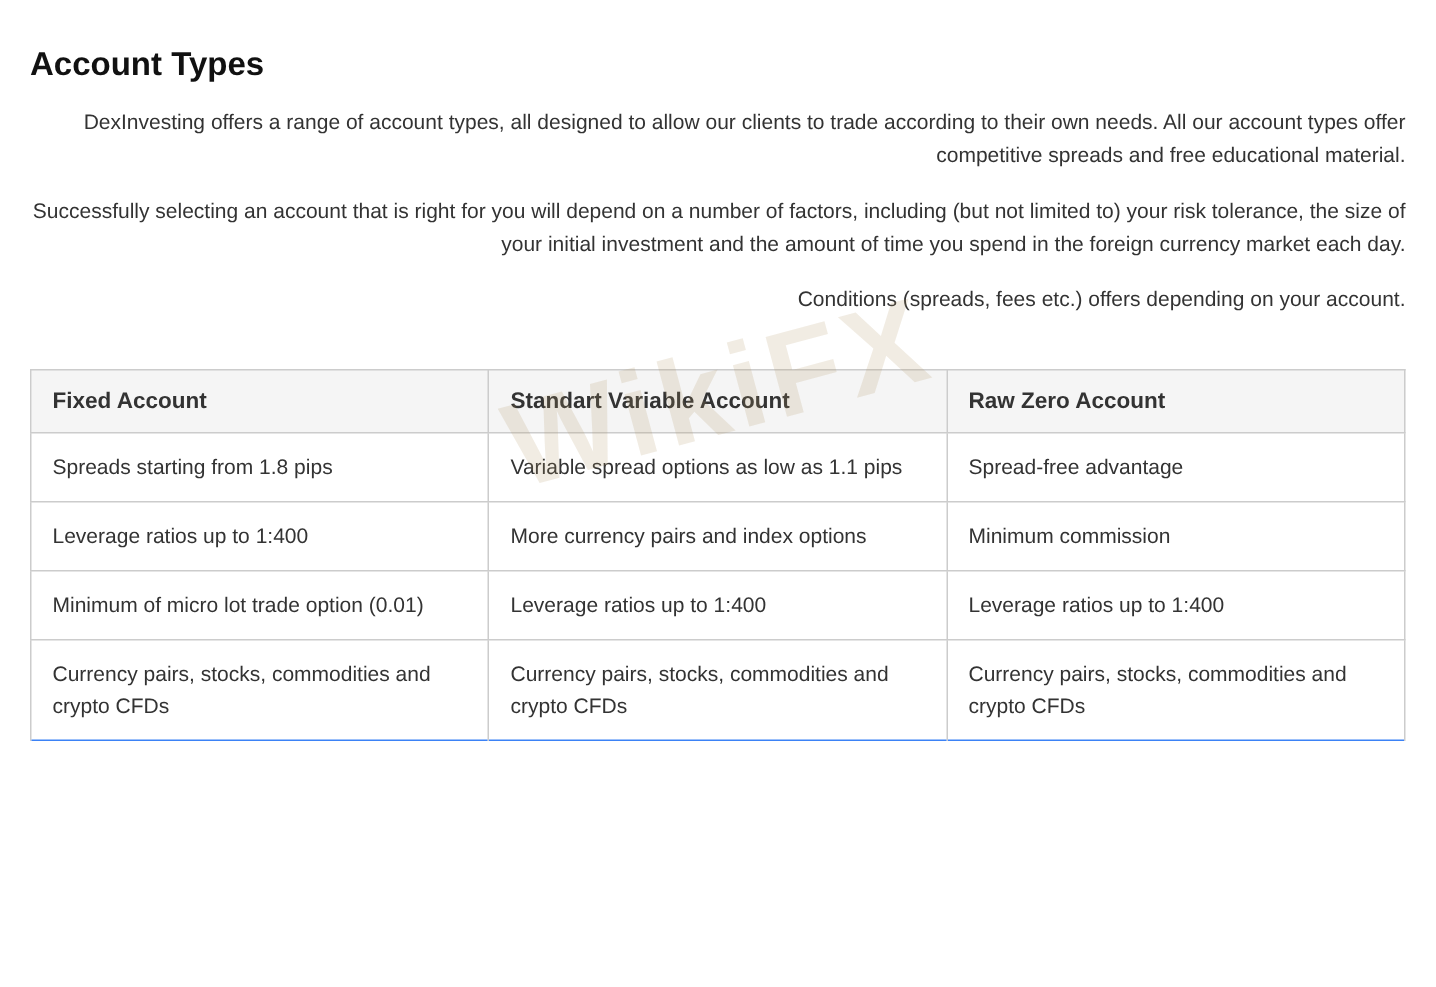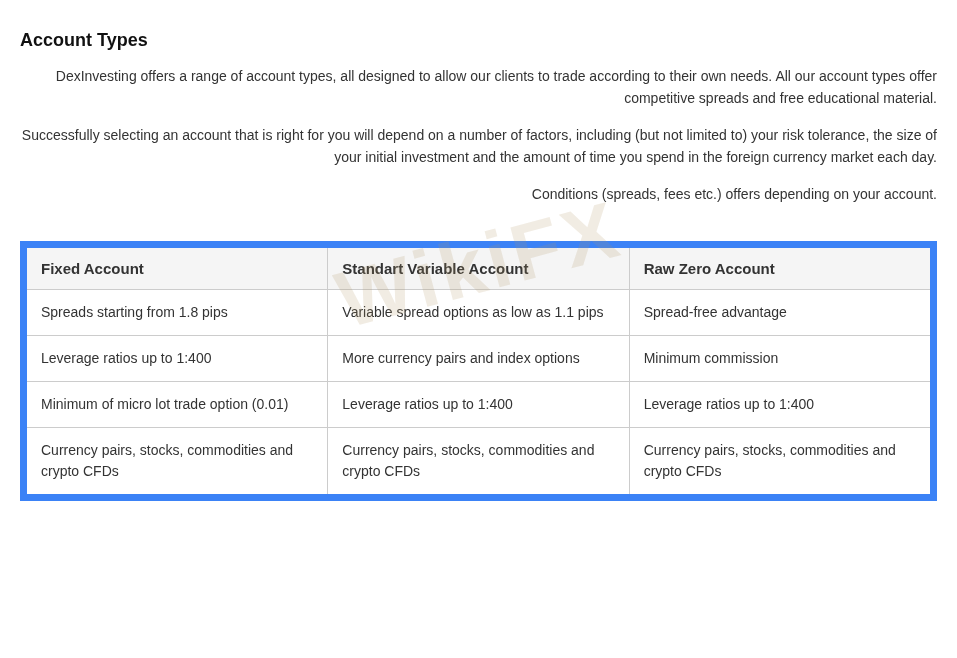--- a/index.html
+++ b/index.html
@@ -23,36 +23,36 @@
       transform: translate(-50%, -50%) rotate(-15deg);
       font-size: 80px;
       font-weight: bold;
       color: rgba(180, 150, 100, 0.18);
       white-space: nowrap;
       pointer-events: none;
       z-index: 10;
       letter-spacing: 4px;
     }
     .page-title {
-      font-size: 18px;
+      font-size: 22px;
       font-weight: bold;
       margin-bottom: 14px;
       color: #111;
     }
     .intro-text {
       line-height: 1.6;
       margin-bottom: 14px;
       color: #333;
       text-align: right;
     }
     .accounts-table {
       width: 100%;
       border-collapse: collapse;
       margin-top: 36px;
-      border: 7px solid #3b82f6;
+      border: 1px solid #3b82f6;
     }
     .accounts-table th {
       background: #f5f5f5;
       border: 1px solid #ccc;
       padding: 12px 14px;
       text-align: left;
       font-weight: bold;
       font-size: 15px;
     }
     .accounts-table td {

